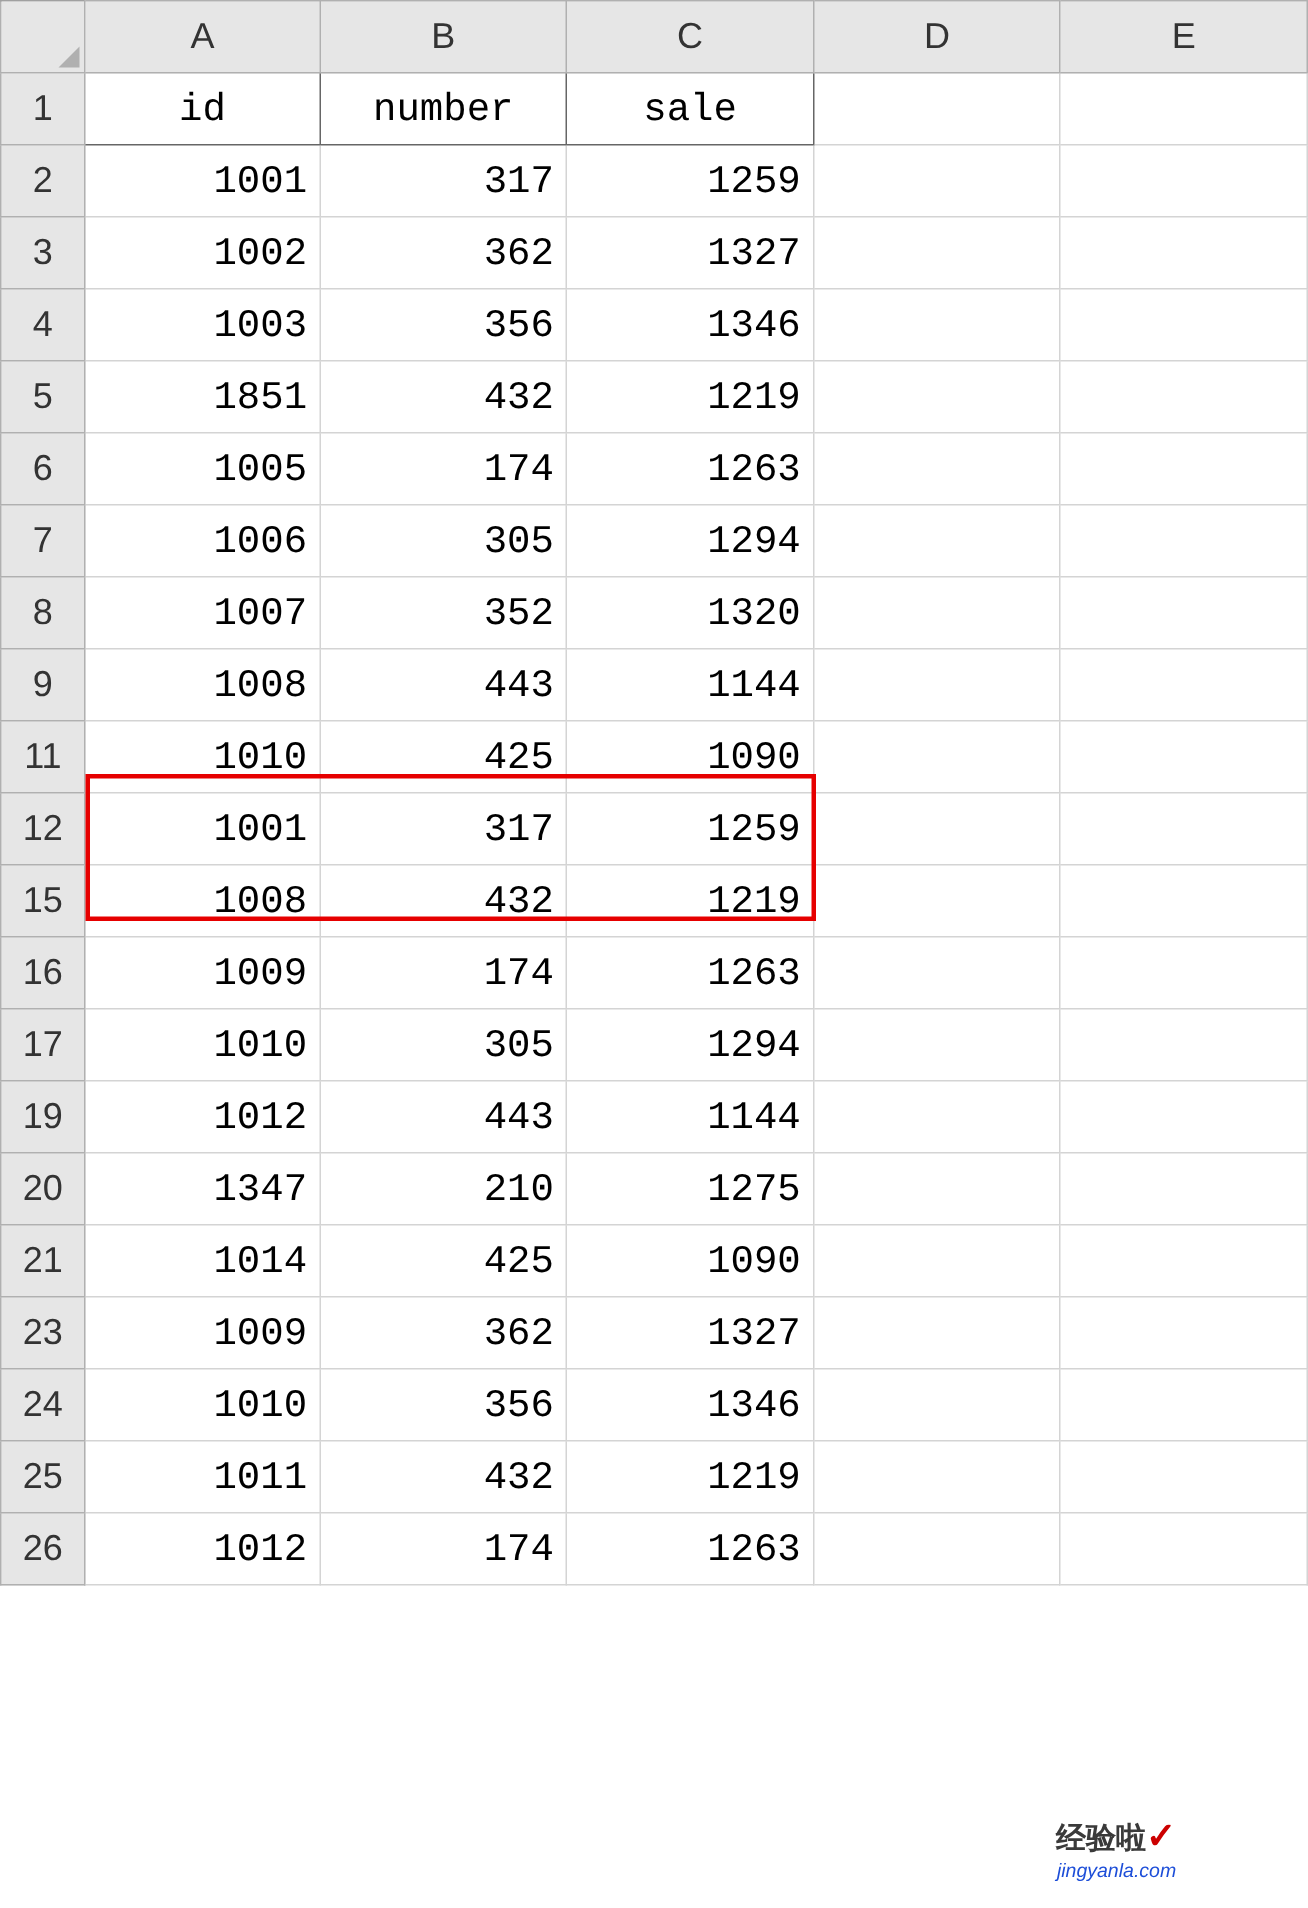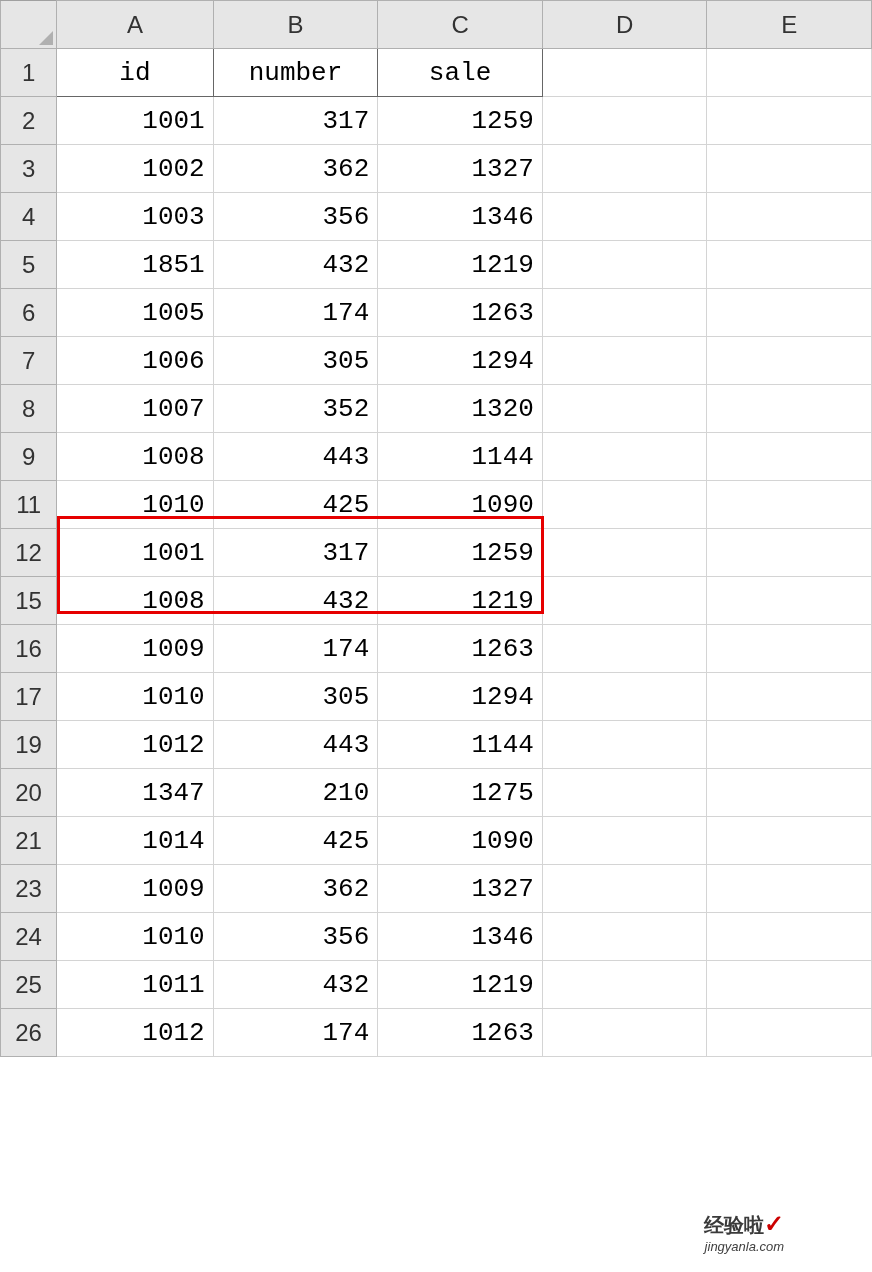--- a/index.html
+++ b/index.html
@@ -102,21 +102,21 @@
     }
     .watermark .check {
       color: #cc0000;
       font-size: 24px;
       font-weight: bold;
     }
     .watermark .line2 {
       font-family: Arial, sans-serif;
       font-size: 13px;
       font-style: italic;
-      color: #404040;
+      color: #1d4ed8;
       text-shadow: 0 0 2px #fff;
     }
   </style>
 </head>
 <body>
 
 <div class="sheet">
   <div class="row">
     <div class="cell corner"></div>
     <div class="cell col-header col-a">A</div>

